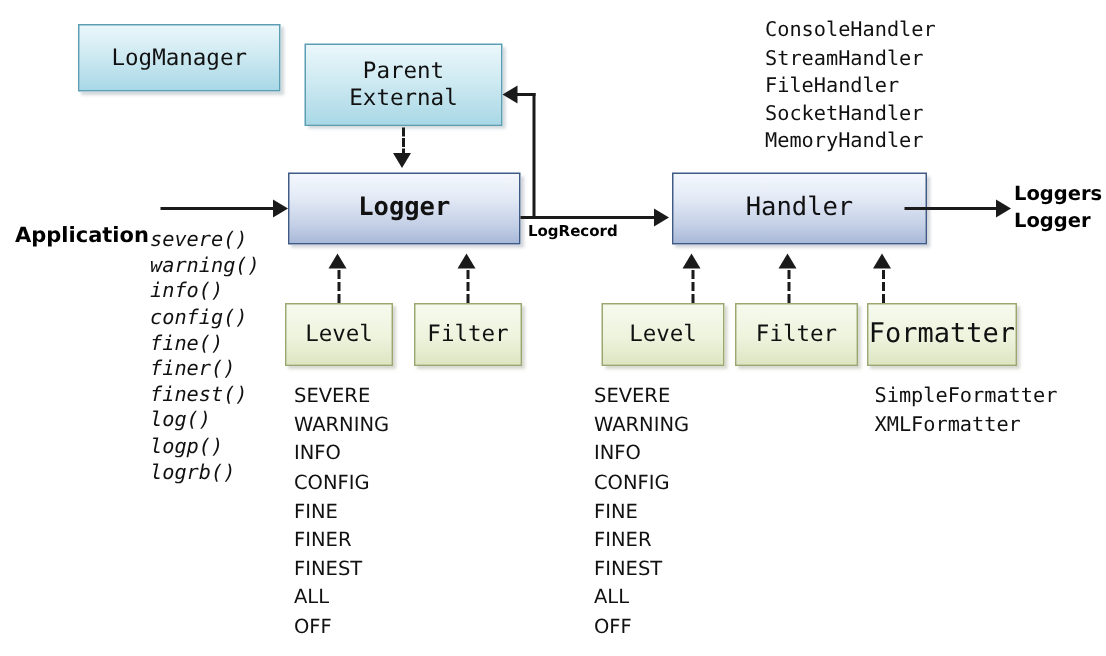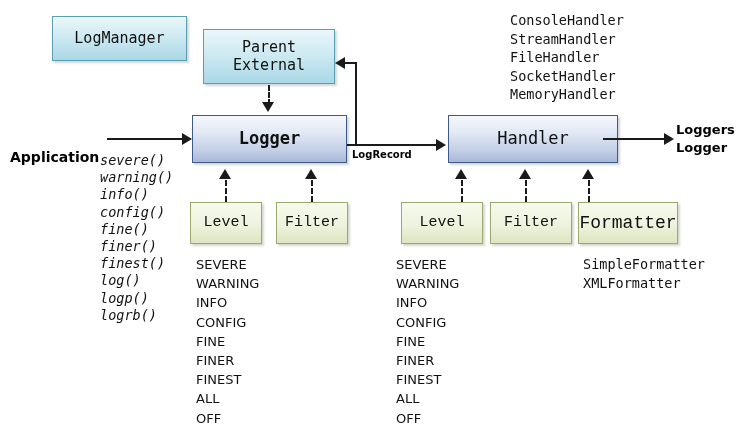--- a/index.html
+++ b/index.html
@@ -40,21 +40,20 @@
   .box-blue {
     background: linear-gradient(to bottom, #f4f7fc 0%, #e3eaf6 35%, #c3cfe6 75%, #a8b8d8 100%);
     border: 1px solid #3f5a86;
     box-shadow: 2px 2px 2px rgba(120,130,150,0.35);
   }
   
   .box-green {
     background: linear-gradient(to bottom, #f6faee 0%, #eef3dd 55%, #dde5c2 100%);
     border: 1px solid #9aa870;
     box-shadow: 2px 2px 2px rgba(140,140,120,0.35);
-    font-family: Liberation Mono, monospace;
   }
 
   
   .mono-list {
     position: absolute;
     font-family: "DejaVu Sans Mono", monospace;
     font-size: 13.5px;
     line-height: 17.2px;
     color: #111111;
     white-space: pre;

